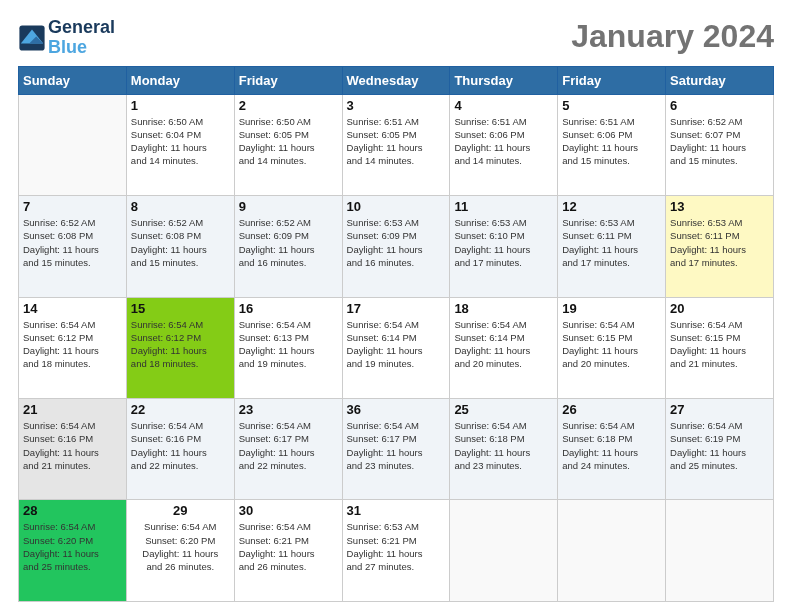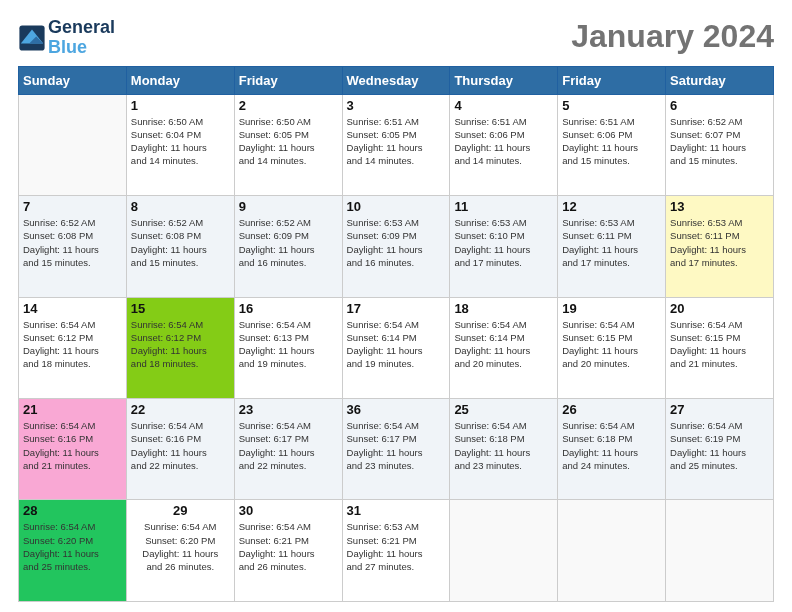--- a/index.html
+++ b/index.html
@@ -267,21 +267,21 @@
           </td>
           <td style="background-color: rgb(255, 255, 255);">
             <span class="day-number">20</span>
             <div class="day-info" style="white-space: pre-line;">Sunrise: 6:54 AM
 Sunset: 6:15 PM
 Daylight: 11 hours
 and 21 minutes.</div>
           </td>
         </tr>
         <tr>
-          <td style="background-color: #f9a8d4;">
+          <td style="background-color: #e5e5e5;">
             <span class="day-number">21</span>
             <div class="day-info" style="white-space: pre-line;">Sunrise: 6:54 AM
 Sunset: 6:16 PM
 Daylight: 11 hours
 and 21 minutes.</div>
           </td>
           <td style="background-color: rgb(240, 244, 248);">
             <span class="day-number">22</span>
             <div class="day-info" style="white-space: pre-line;">Sunrise: 6:54 AM
 Sunset: 6:16 PM

